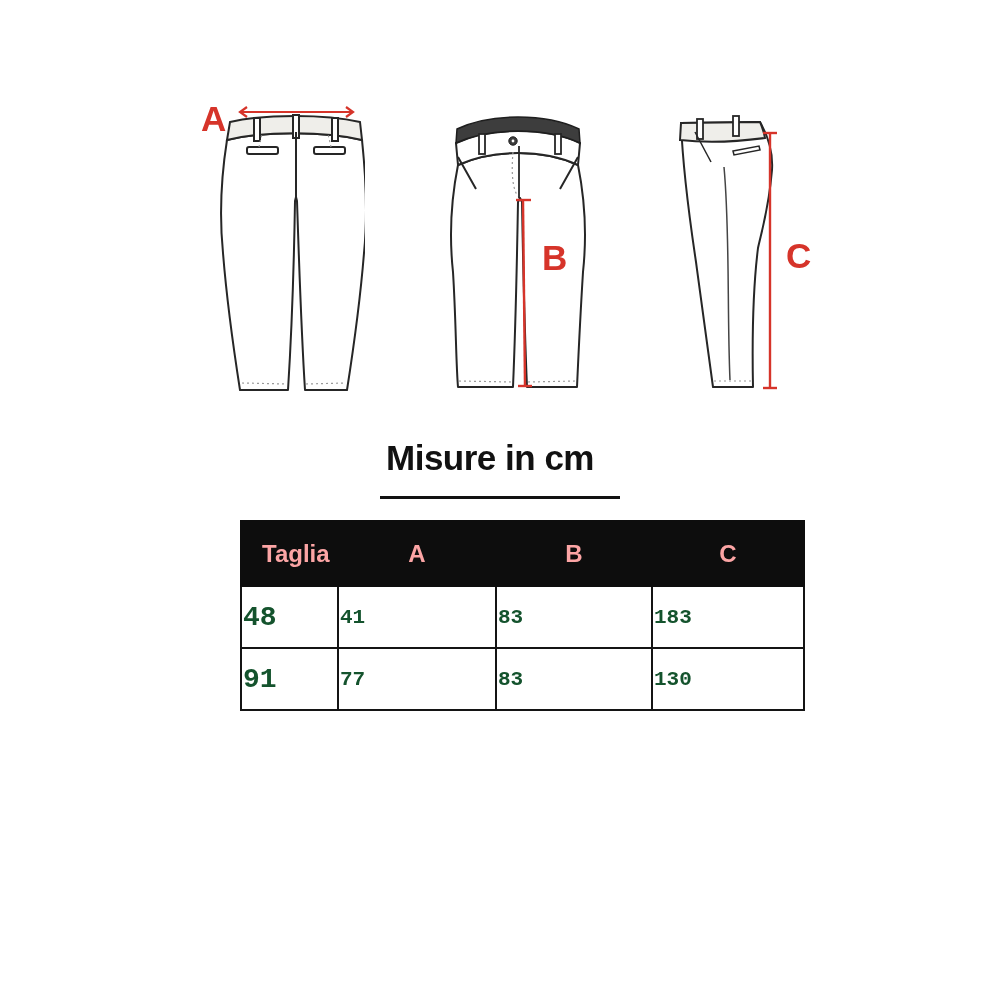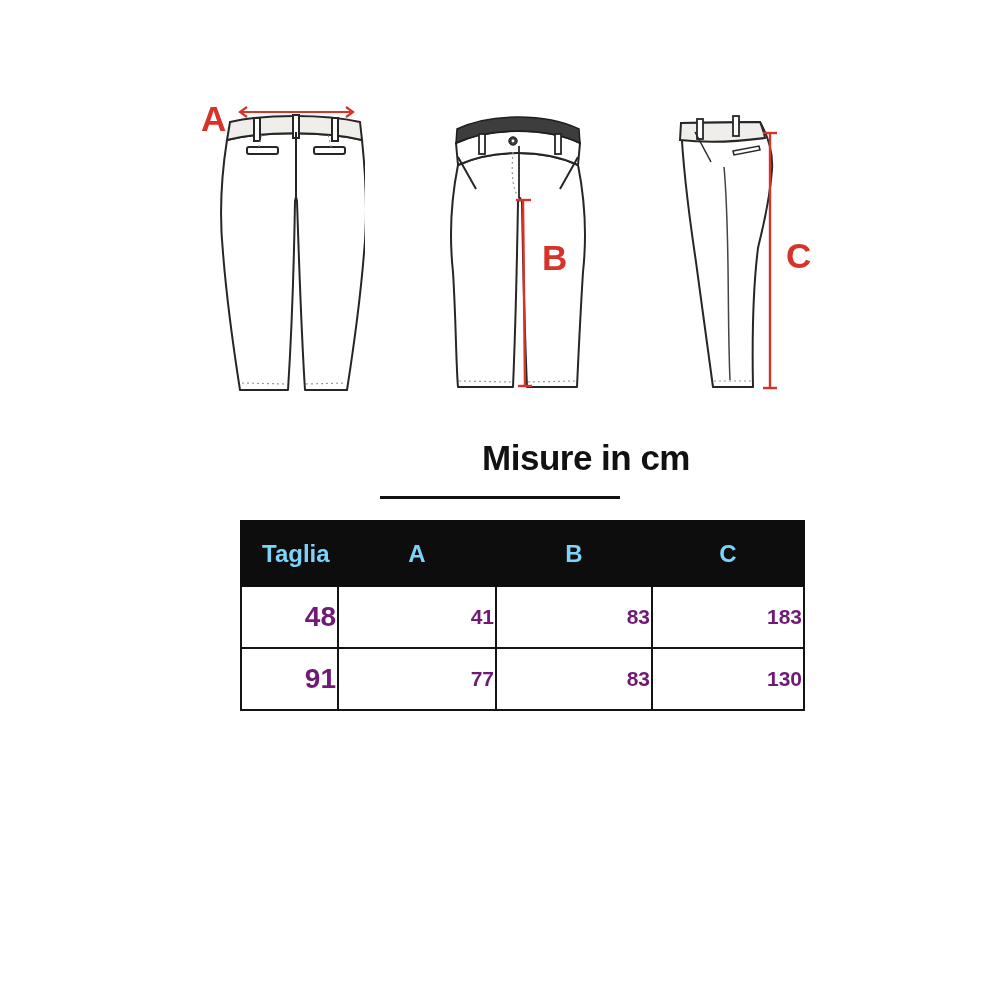--- a/index.html
+++ b/index.html
@@ -13,41 +13,41 @@
   #front-view-svg{left:448px;top:110px;}
   #side-view-svg{left:670px;top:112px;}
   .measure-letter{
     position:absolute;color:#d6342a;font-weight:800;font-size:35px;
     line-height:1;letter-spacing:0;
   }
   #label-a{left:201px;top:101px;}
   #label-b{left:542px;top:240px;}
   #label-c{left:786px;top:238px;}
   
-  .title-block{position:absolute;left:290px;top:438px;width:400px;text-align:right;}
+  .title-block{position:absolute;left:290px;top:438px;width:400px;text-align:center;}
   .title-block h1{
     margin:0;font-size:35px;font-weight:800;color:#111;letter-spacing:-0.5px;
   }
   .title-underline{
     position:absolute;left:380px;top:496px;width:240px;height:3px;background:#111;
   }
   
   table.size-table{
     position:absolute;left:240px;top:520px;width:563px;
     border-collapse:collapse;table-layout:fixed;
   }
   table.size-table th,table.size-table td{border:2px solid #141414;}
   table.size-table thead th{
-    background:#0d0d0d;color:#7dd3fc;height:61px;font-size:24px;font-weight:700;
+    background:#0d0d0d;color:#fca5a5;height:61px;font-size:24px;font-weight:700;
     text-align:center;border-color:#0d0d0d;
   }
   table.size-table thead th.col-taglia{text-align:left;padding-left:20px;}
   table.size-table td{
-    height:58px;text-align:right;vertical-align:middle;background:#fff;
-    font-weight:700;color:#701a75;font-size:21px;
+    height:58px;text-align:left;vertical-align:middle;background:#fff;
+    font-weight:700;color:#14532d;font-size:21px;font-family:Liberation Mono, monospace;
   }
   table.size-table td.size-cell{font-size:28px;}
   col.c-taglia{width:97px;} col.c-a{width:158px;} col.c-b{width:156px;} col.c-c{width:152px;}
 </style>
 </head>
 <body>
 
 <div class="canvas">
 
   <svg id="back-view-svg" class="illust" width="150" height="300" viewBox="0 0 150 300">

